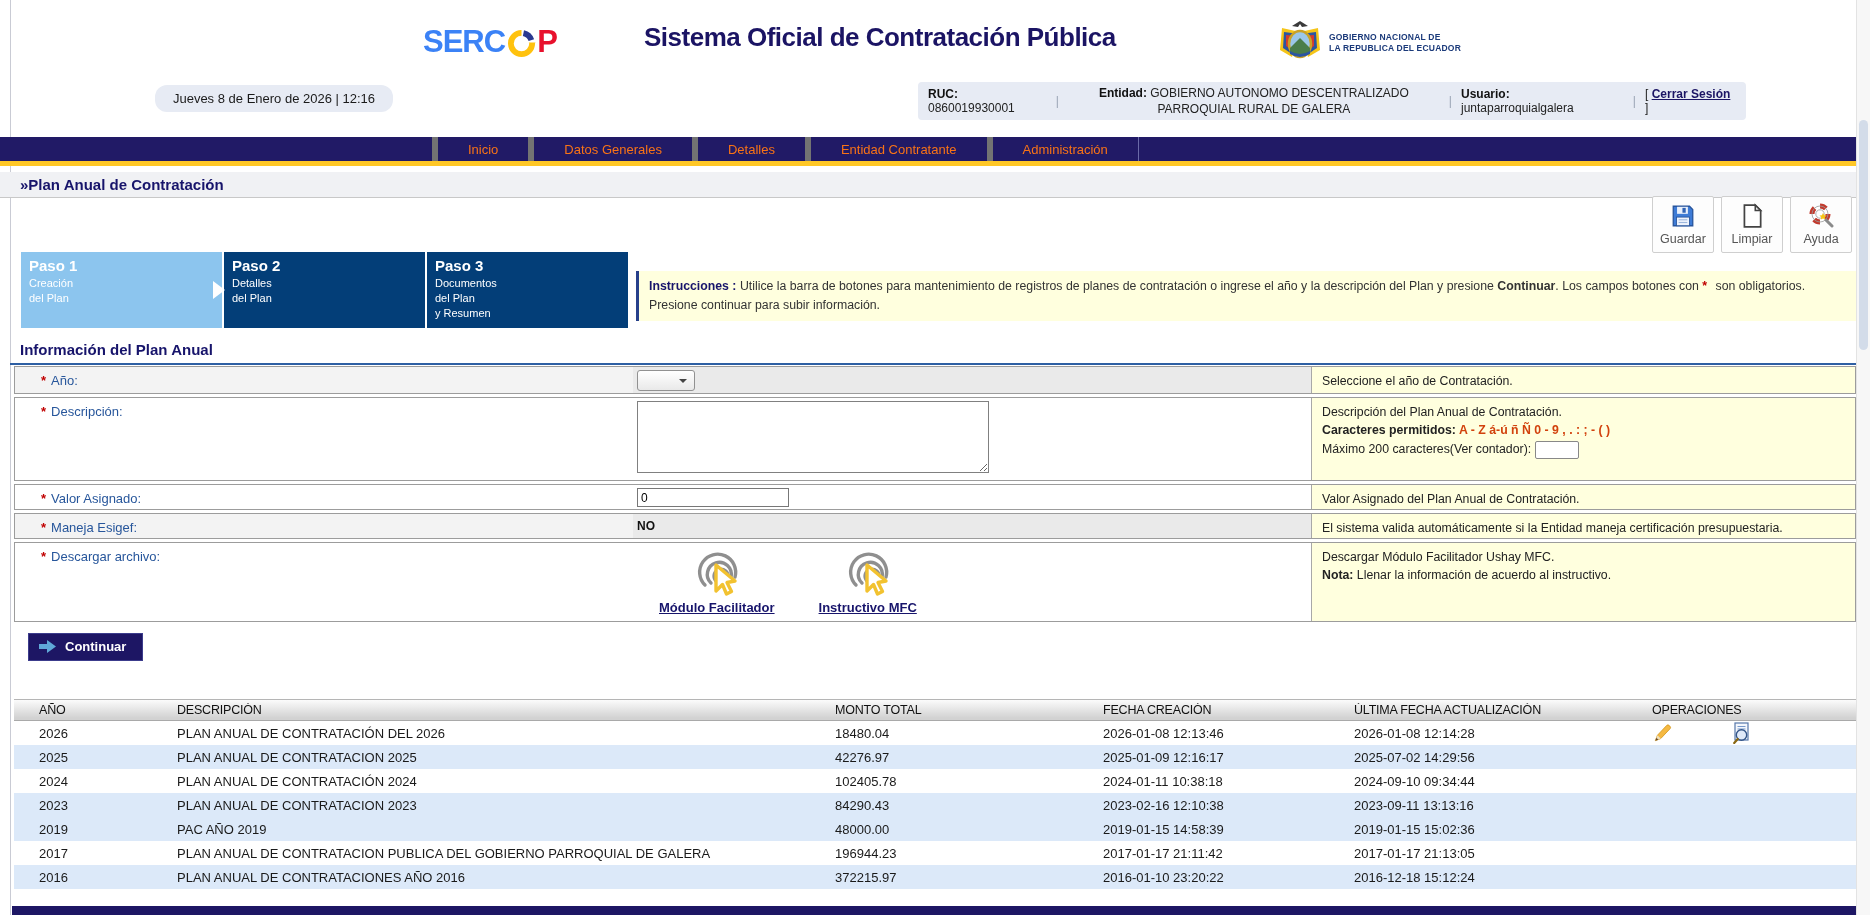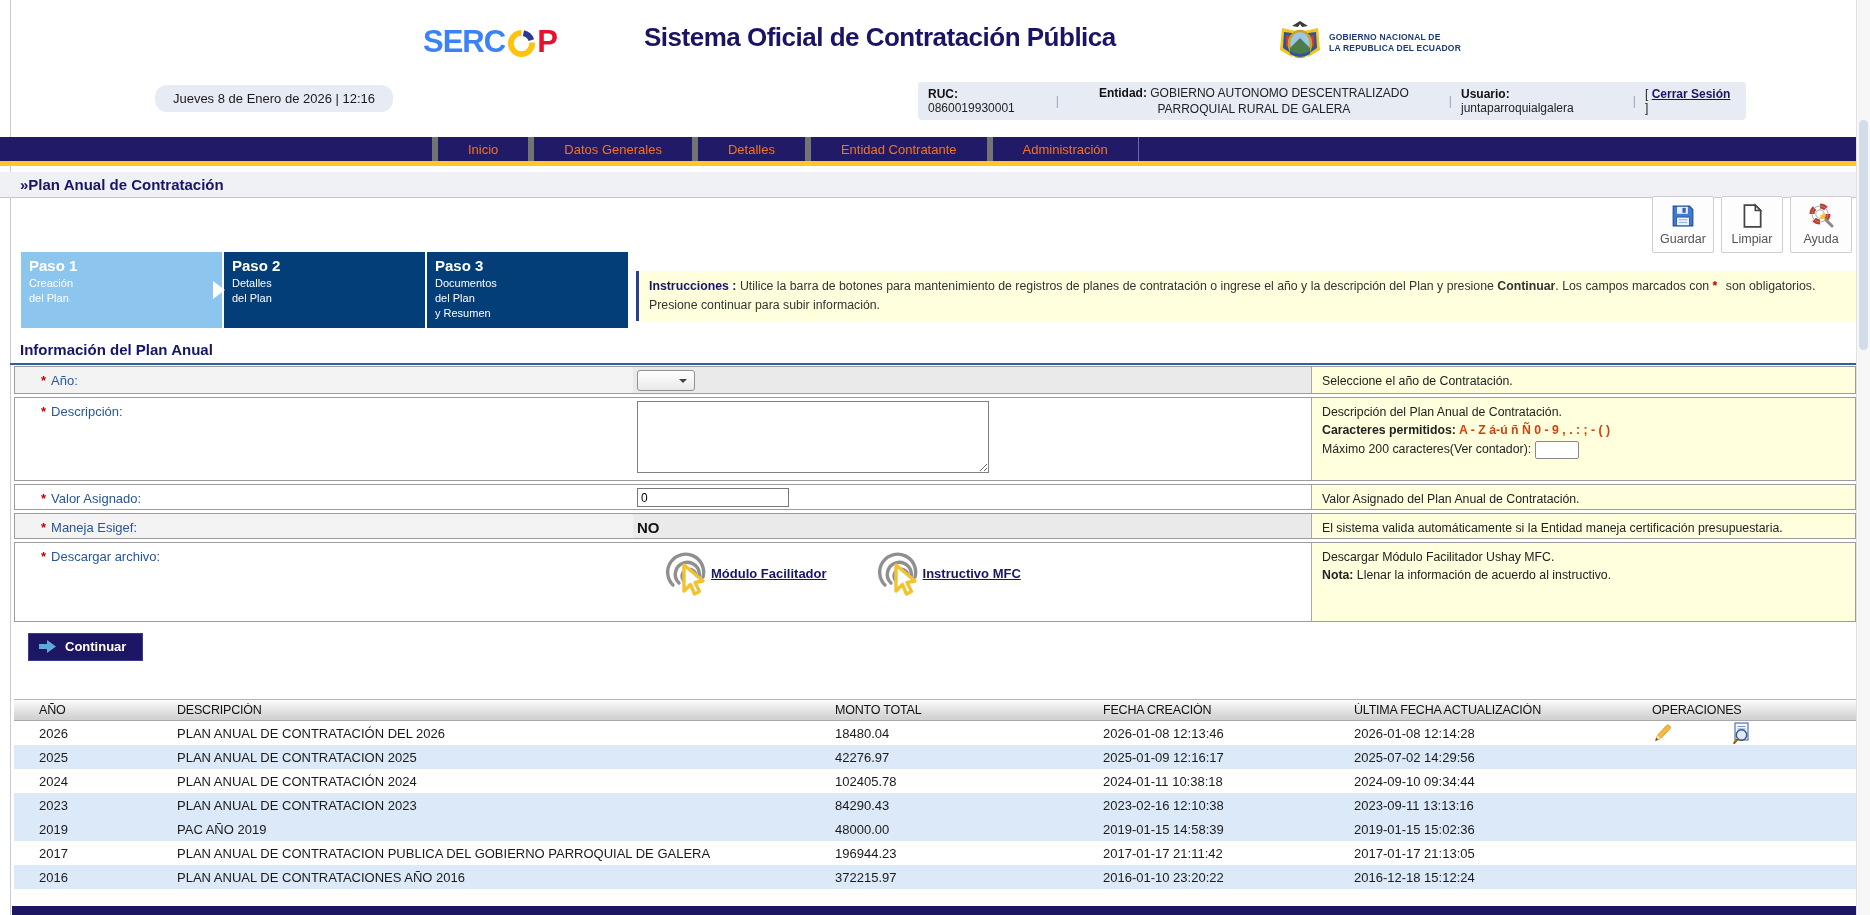--- a/index.html
+++ b/index.html
@@ -85,27 +85,27 @@
   .row-down { height: 80px; }
 
   .fake-select { margin: 3px 0 0 4px; width: 58px; height: 21px; border: 1px solid #919191; border-radius: 3px;
     background: linear-gradient(#ffffff,#e9e9e9); position: relative; cursor: pointer; }
   .fake-select::after { content: ""; position: absolute; right: 7px; top: 8px; border-top: 4px solid #444;
     border-left: 4px solid transparent; border-right: 4px solid transparent; }
 
   .desc-textarea { margin: 3px 0 0 4px; width: 352px; height: 72px; border: 1px solid #808080; resize: both; font-size: 12px; }
   .counter-input { width: 44px; height: 18px; border: 1px solid #888; border-radius: 2px; vertical-align: middle; margin-left: 4px; }
   .valor-input { margin: 3px 0 0 4px; width: 152px; height: 19px; border: 1px solid #777; font-size: 12px; padding-left: 3px; }
-  .esigef-val { font-size: 15px; font-weight: bold; color: #111; padding: 5px 0 0 4px; }
+  .esigef-val { font-size: 12px; font-weight: bold; color: #111; padding: 5px 0 0 4px; }
 
   .chars { color: #d2420d; font-weight: bold; }
   .bold-dark { font-weight: bold; color: #222; }
 
   .dl-area { display: flex; gap: 44px; padding: 4px 0 0 26px; }
-  .dl-item { display: flex; align-items: center; }
+  .dl-item { display: flex; flex-direction: column; align-items: center; }
   .dl-link { font-size: 13px; font-weight: bold; color: #17146b; text-decoration: underline; cursor: pointer; margin-top: 1px; }
 
   .continue-btn { left: 28px; top: 633px; display: flex; align-items: center; gap: 9px; background: #1d1664;
     border: 1px solid #3c3c8c; color: #fff; font-weight: bold; font-size: 13px; padding: 5px 16px 6px 10px; cursor: pointer; }
 
   
   .grid { left: 14px; top: 699px; width: 1842px; font-size: 13px; }
   .ghead { display: flex; height: 22px; align-items: center; font-weight: normal; font-size: 12.5px; letter-spacing: -0.2px;
     color: #111; background: linear-gradient(#fbfbfb, #d2d2d2 90%); border-top: 1px solid #b5b5b5; border-bottom: 1px solid #a9a9a9; }
   .trow { display: flex; height: 24px; align-items: center; color: #1a1a1a; }
@@ -230,21 +230,21 @@
   </div>
   <div class="step">
     <div class="t">Paso 3</div>
     <div class="l">Documentos</div>
     <div class="l">del Plan</div>
     <div class="l">y Resumen</div>
   </div>
 </div>
 
 <div class="abs instructions">
-  <span class="lead">Instrucciones :</span><span> Utilice la barra de botones para mantenimiento de registros de planes de contratación o ingrese el año y la descripción del Plan y presione </span><b>Continuar</b><span>. Los campos marcados con </span><span class="req">*</span><span> son obligatorios. Presione continuar para subir información.</span>
+  <span class="lead">Instrucciones :</span><span> Utilice la barra de botones para mantenimiento de registros de planes de contratación o ingrese el año y la descripción del Plan y presione </span><b>Continuar</b><span>. Los campos botones con </span><span class="req">*</span><span> son obligatorios. Presione continuar para subir información.</span>
 </div>
 
 <div class="abs section-title">Información del Plan Anual</div>
 
 <div class="abs form-rows">
 
   <div class="frow row-anio gray">
     <div class="cell-label"><span class="req">*</span><span>Año:</span></div>
     <div class="cell-input">
       <div class="fake-select"></div>

